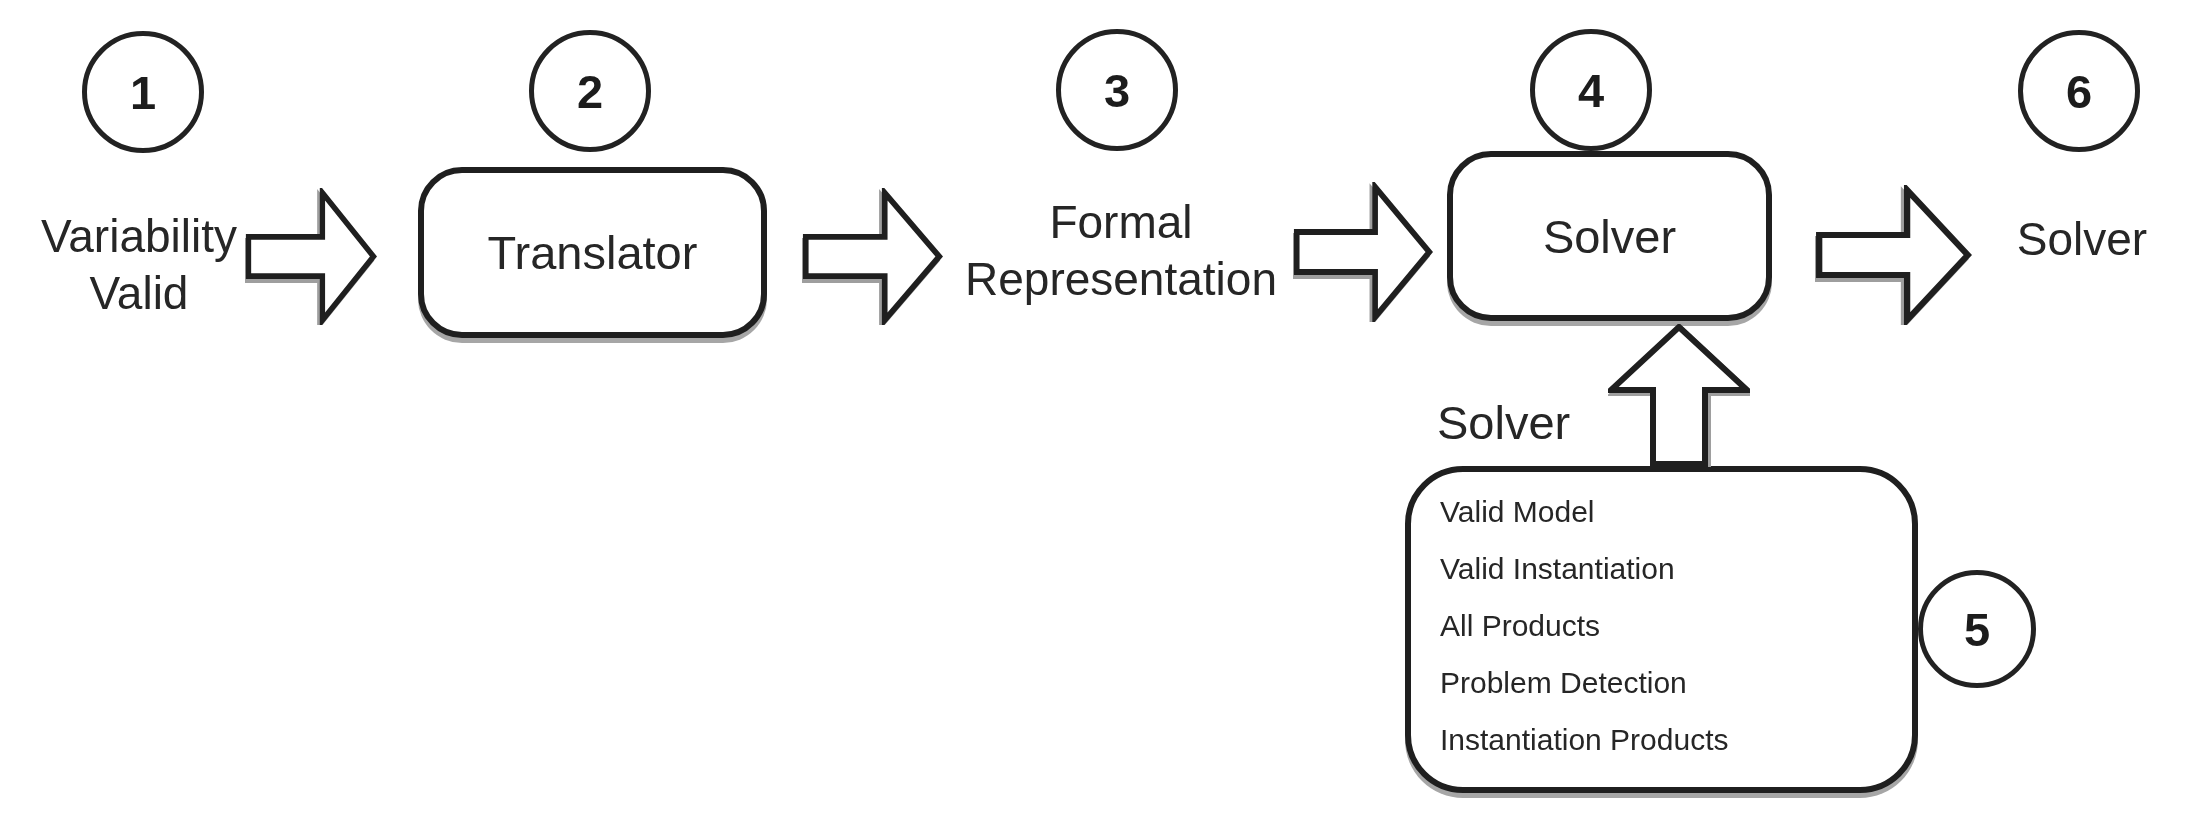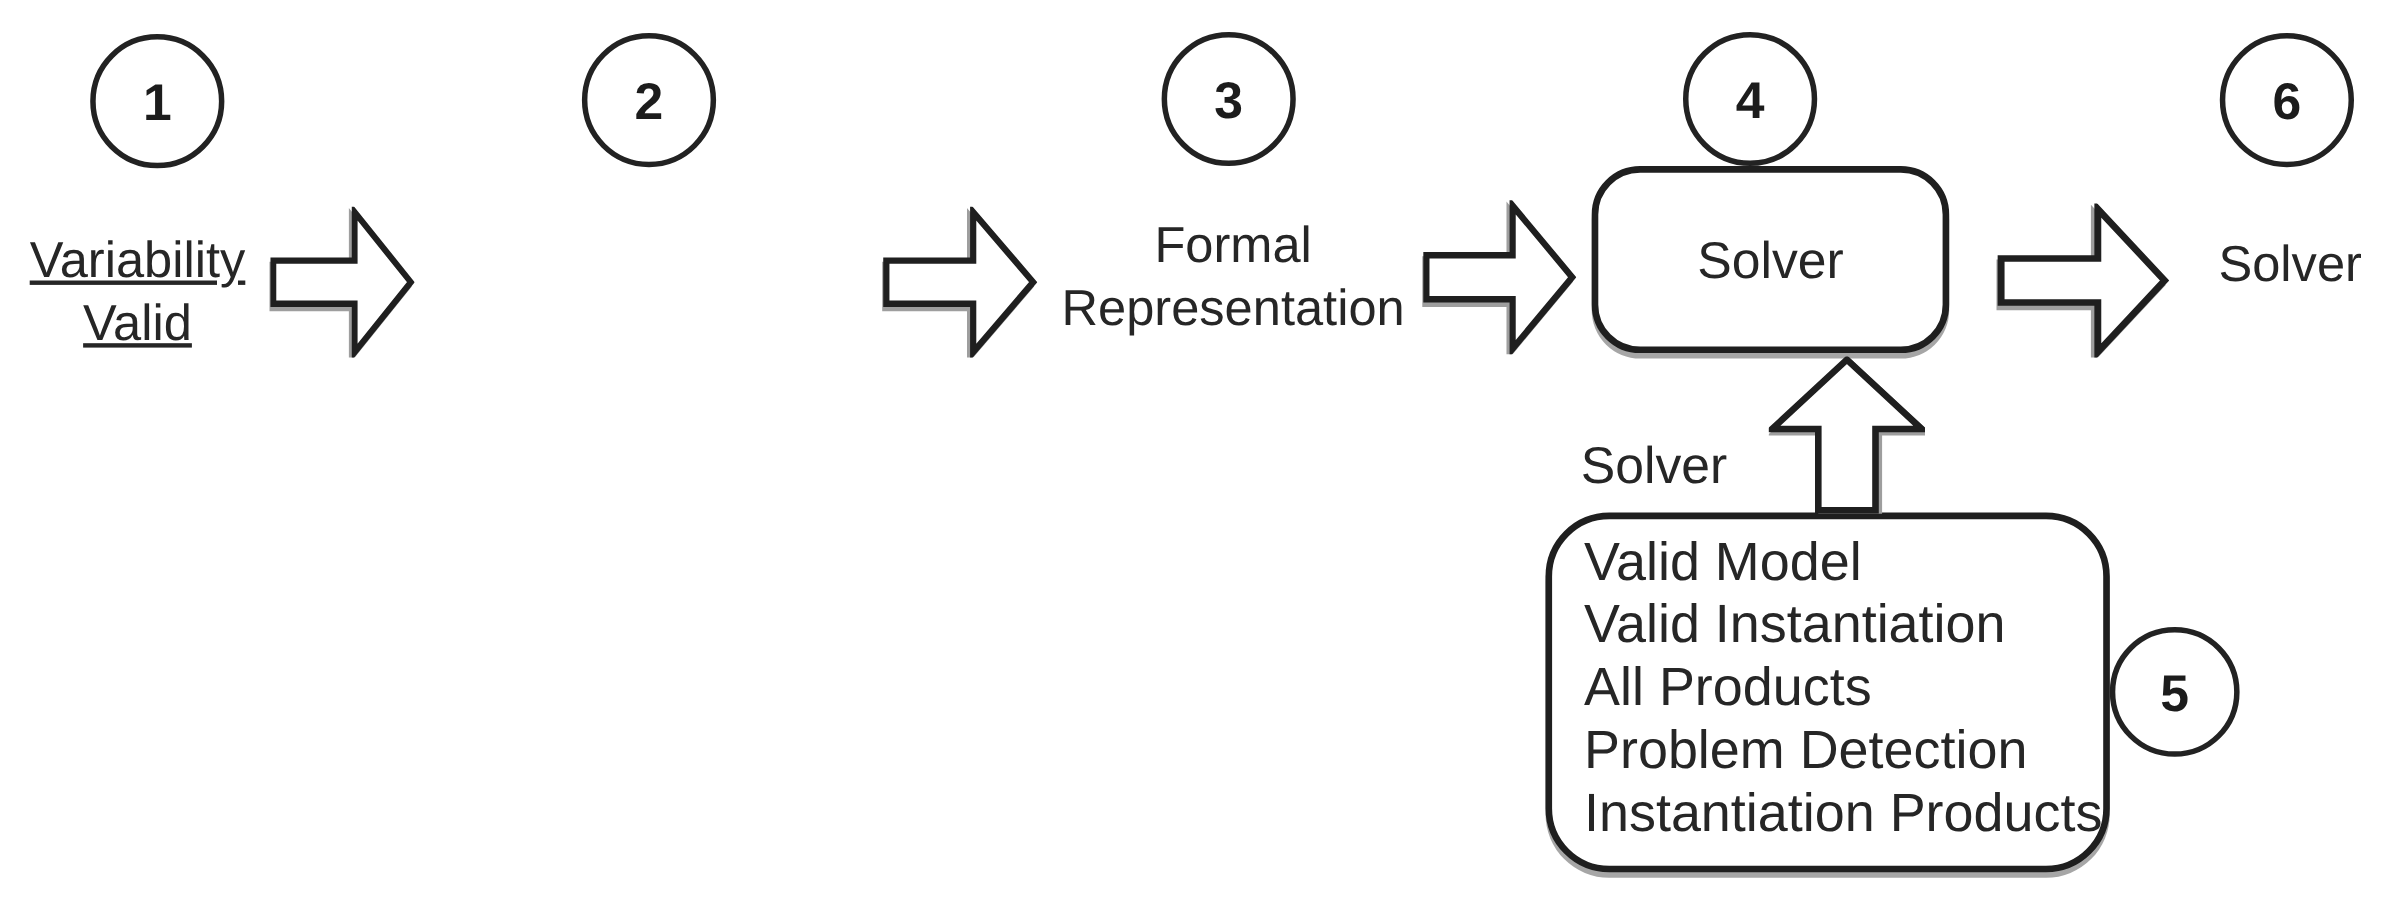--- a/index.html
+++ b/index.html
@@ -41,41 +41,41 @@
   }
   .translator-box{left:418px;top:167px;width:349px;height:171px;}
   .solver-box{left:1447px;top:151px;width:325px;height:170px;}
   
   .flow-label{
     position:absolute;
     font-size:46px;line-height:57px;
     text-align:center;color:#262626;
     white-space:nowrap;
   }
-  .variability-label{left:5px;top:208px;width:240px;text-decoration:underline;}
+  .variability-label{left:19px;top:208px;width:240px;}
   .formal-label{left:946px;top:194px;width:350px;}
   .results-label{left:1997px;top:211px;width:170px;}
   .queries-caption{
     position:absolute;left:1437px;top:394px;
     font-size:47px;line-height:57px;color:#262626;white-space:nowrap;
   }
   
   .queries-box{
     position:absolute;
     left:1405px;top:466px;width:513px;height:327px;
     border:6px solid #1f1f1f;
     border-radius:58px;
     box-sizing:border-box;
     background:#ffffff;
     box-shadow:0 5px 0 #a6a6a6;
     padding:11px 18px 0 29px;
   }
   .queries-box ul{
     margin:0;padding:0;list-style:none;
-    font-size:49px;line-height:57px;color:#262626;white-space:nowrap;
+    font-size:30px;line-height:57px;color:#262626;white-space:nowrap;
   }
   
   .arrow{position:absolute;}
   .arrow-1{left:245px;top:188px;}
   .arrow-2{left:802px;top:188px;}
   .arrow-3{left:1293px;top:182px;}
   .arrow-4{left:1815px;top:185px;}
   .arrow-up{left:1608px;top:324px;}
   .arrow svg{display:block;}
 </style>
@@ -89,20 +89,23 @@
   <div class="badge badge-3">3</div>
   <div class="badge badge-4">4</div>
   <div class="badge badge-5">5</div>
   <div class="badge badge-6">6</div>
 
   <div class="flow-label variability-label">
     <span>Variability</span><br>
     <span>Valid</span>
   </div>
 
+  <div class="node-box translator-box">
+    <span>Translator</span>
+  </div>
 
   <div class="flow-label formal-label">
     <span>Formal</span><br>
     <span>Representation</span>
   </div>
 
   <div class="node-box solver-box">
     <span>Solver</span>
   </div>
 

